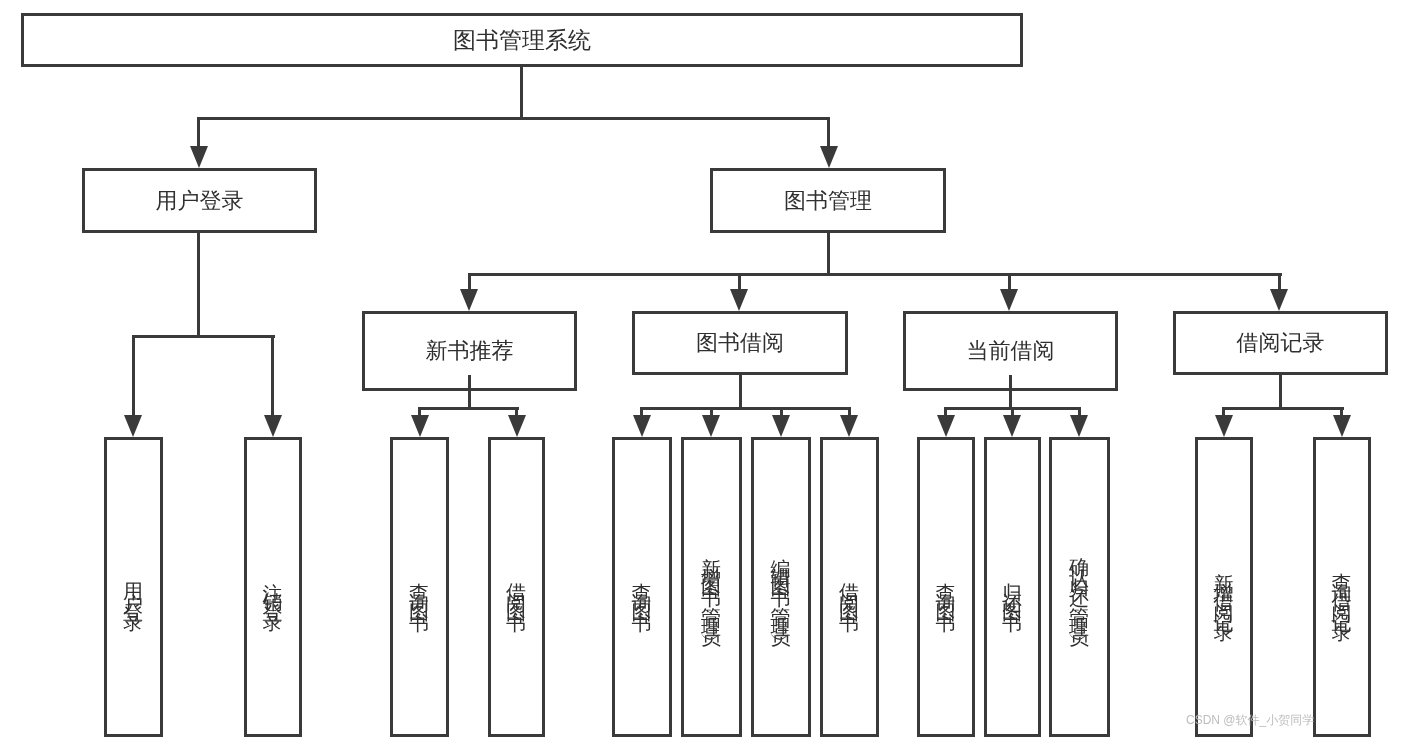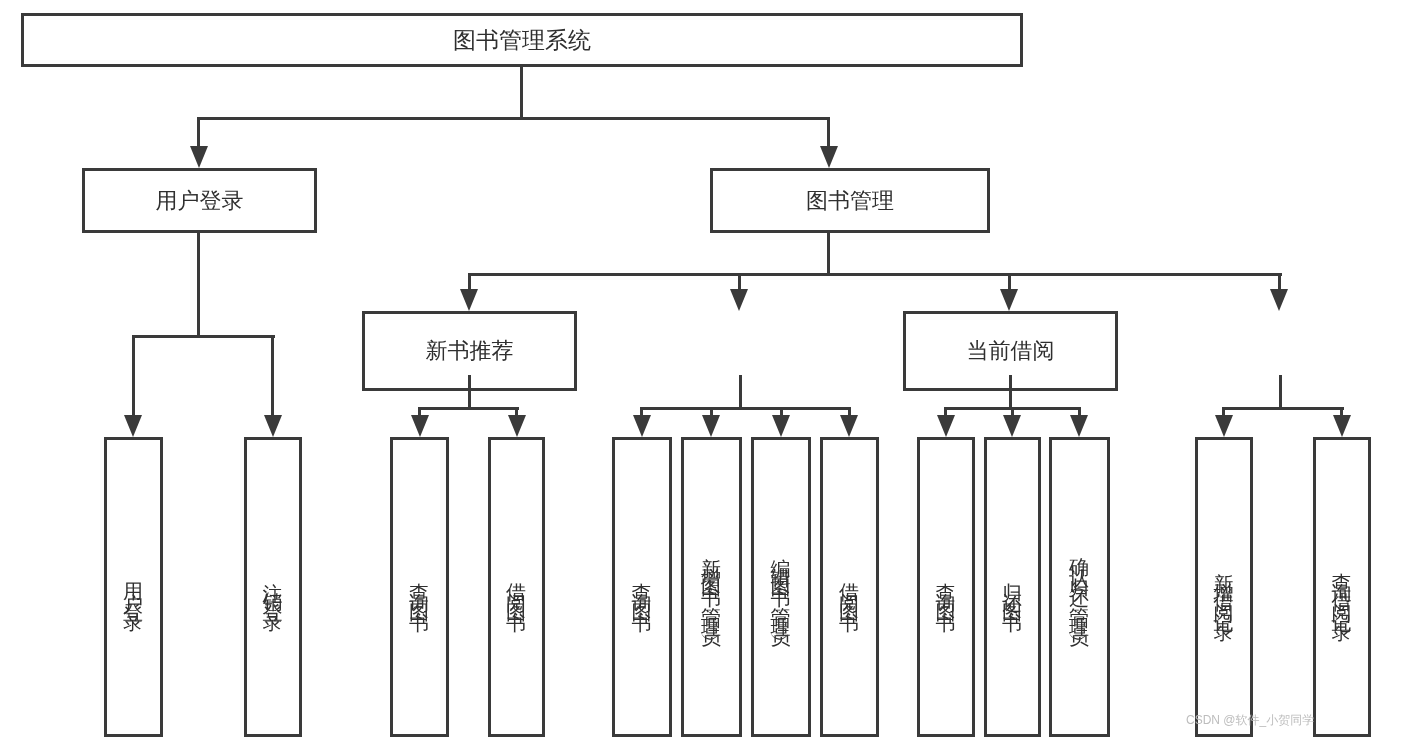--- a/index.html
+++ b/index.html
@@ -64,42 +64,44 @@
   <div class="node lv1" style="left:21px;top:13px;width:1002px;height:54px;">图书管理系统</div>
 
   <div class="vline" style="left:520px;top:67px;height:50px;"></div>
   <div class="hline" style="left:197px;top:117px;width:633px;"></div>
   <div class="vline" style="left:197px;top:117px;height:32px;"></div>
   <div class="arrow" style="left:190px;top:146px;"></div>
   <div class="vline" style="left:827px;top:117px;height:32px;"></div>
   <div class="arrow" style="left:820px;top:146px;"></div>
 
   <div class="node lv2" style="left:82px;top:168px;width:235px;height:65px;">用户登录</div>
-  <div class="node lv2" style="left:710px;top:168px;width:280px;height:65px;">图书管理</div>
+  <div class="node lv2" style="left:710px;top:168px;width:236px;height:65px;">图书管理</div>
 
   <div class="vline" style="left:197px;top:233px;height:102px;"></div>
   <div class="hline" style="left:132px;top:335px;width:143px;"></div>
   <div class="vline" style="left:132px;top:335px;height:82px;"></div>
   <div class="arrow" style="left:124px;top:415px;"></div>
   <div class="vline" style="left:271px;top:335px;height:82px;"></div>
   <div class="arrow" style="left:264px;top:415px;"></div>
 
   <div class="vline" style="left:827px;top:233px;height:40px;"></div>
   <div class="hline" style="left:469px;top:273px;width:813px;"></div>
   <div class="vline" style="left:468px;top:273px;height:18px;"></div>
   <div class="arrow" style="left:460px;top:289px;"></div>
   <div class="vline" style="left:738px;top:273px;height:18px;"></div>
   <div class="arrow" style="left:730px;top:289px;"></div>
   <div class="vline" style="left:1008px;top:273px;height:18px;"></div>
   <div class="arrow" style="left:1000px;top:289px;"></div>
   <div class="vline" style="left:1278px;top:273px;height:18px;"></div>
   <div class="arrow" style="left:1270px;top:289px;"></div>
 
   <div class="node lv3" style="left:362px;top:311px;width:215px;height:80px;">新书推荐</div>
+  <div class="node lv3" style="left:632px;top:311px;width:216px;height:64px;">图书借阅</div>
   <div class="node lv3" style="left:903px;top:311px;width:215px;height:80px;">当前借阅</div>
+  <div class="node lv3" style="left:1173px;top:311px;width:215px;height:64px;">借阅记录</div>
 
   <div class="vline" style="left:468px;top:375px;height:32px;"></div>
   <div class="hline" style="left:418px;top:407px;width:101px;"></div>
   <div class="vline" style="left:418px;top:407px;height:10px;"></div>
   <div class="arrow" style="left:411px;top:415px;"></div>
   <div class="vline" style="left:515px;top:407px;height:10px;"></div>
   <div class="arrow" style="left:508px;top:415px;"></div>
 
   <div class="vline" style="left:739px;top:375px;height:32px;"></div>
   <div class="hline" style="left:640px;top:407px;width:211px;"></div>

